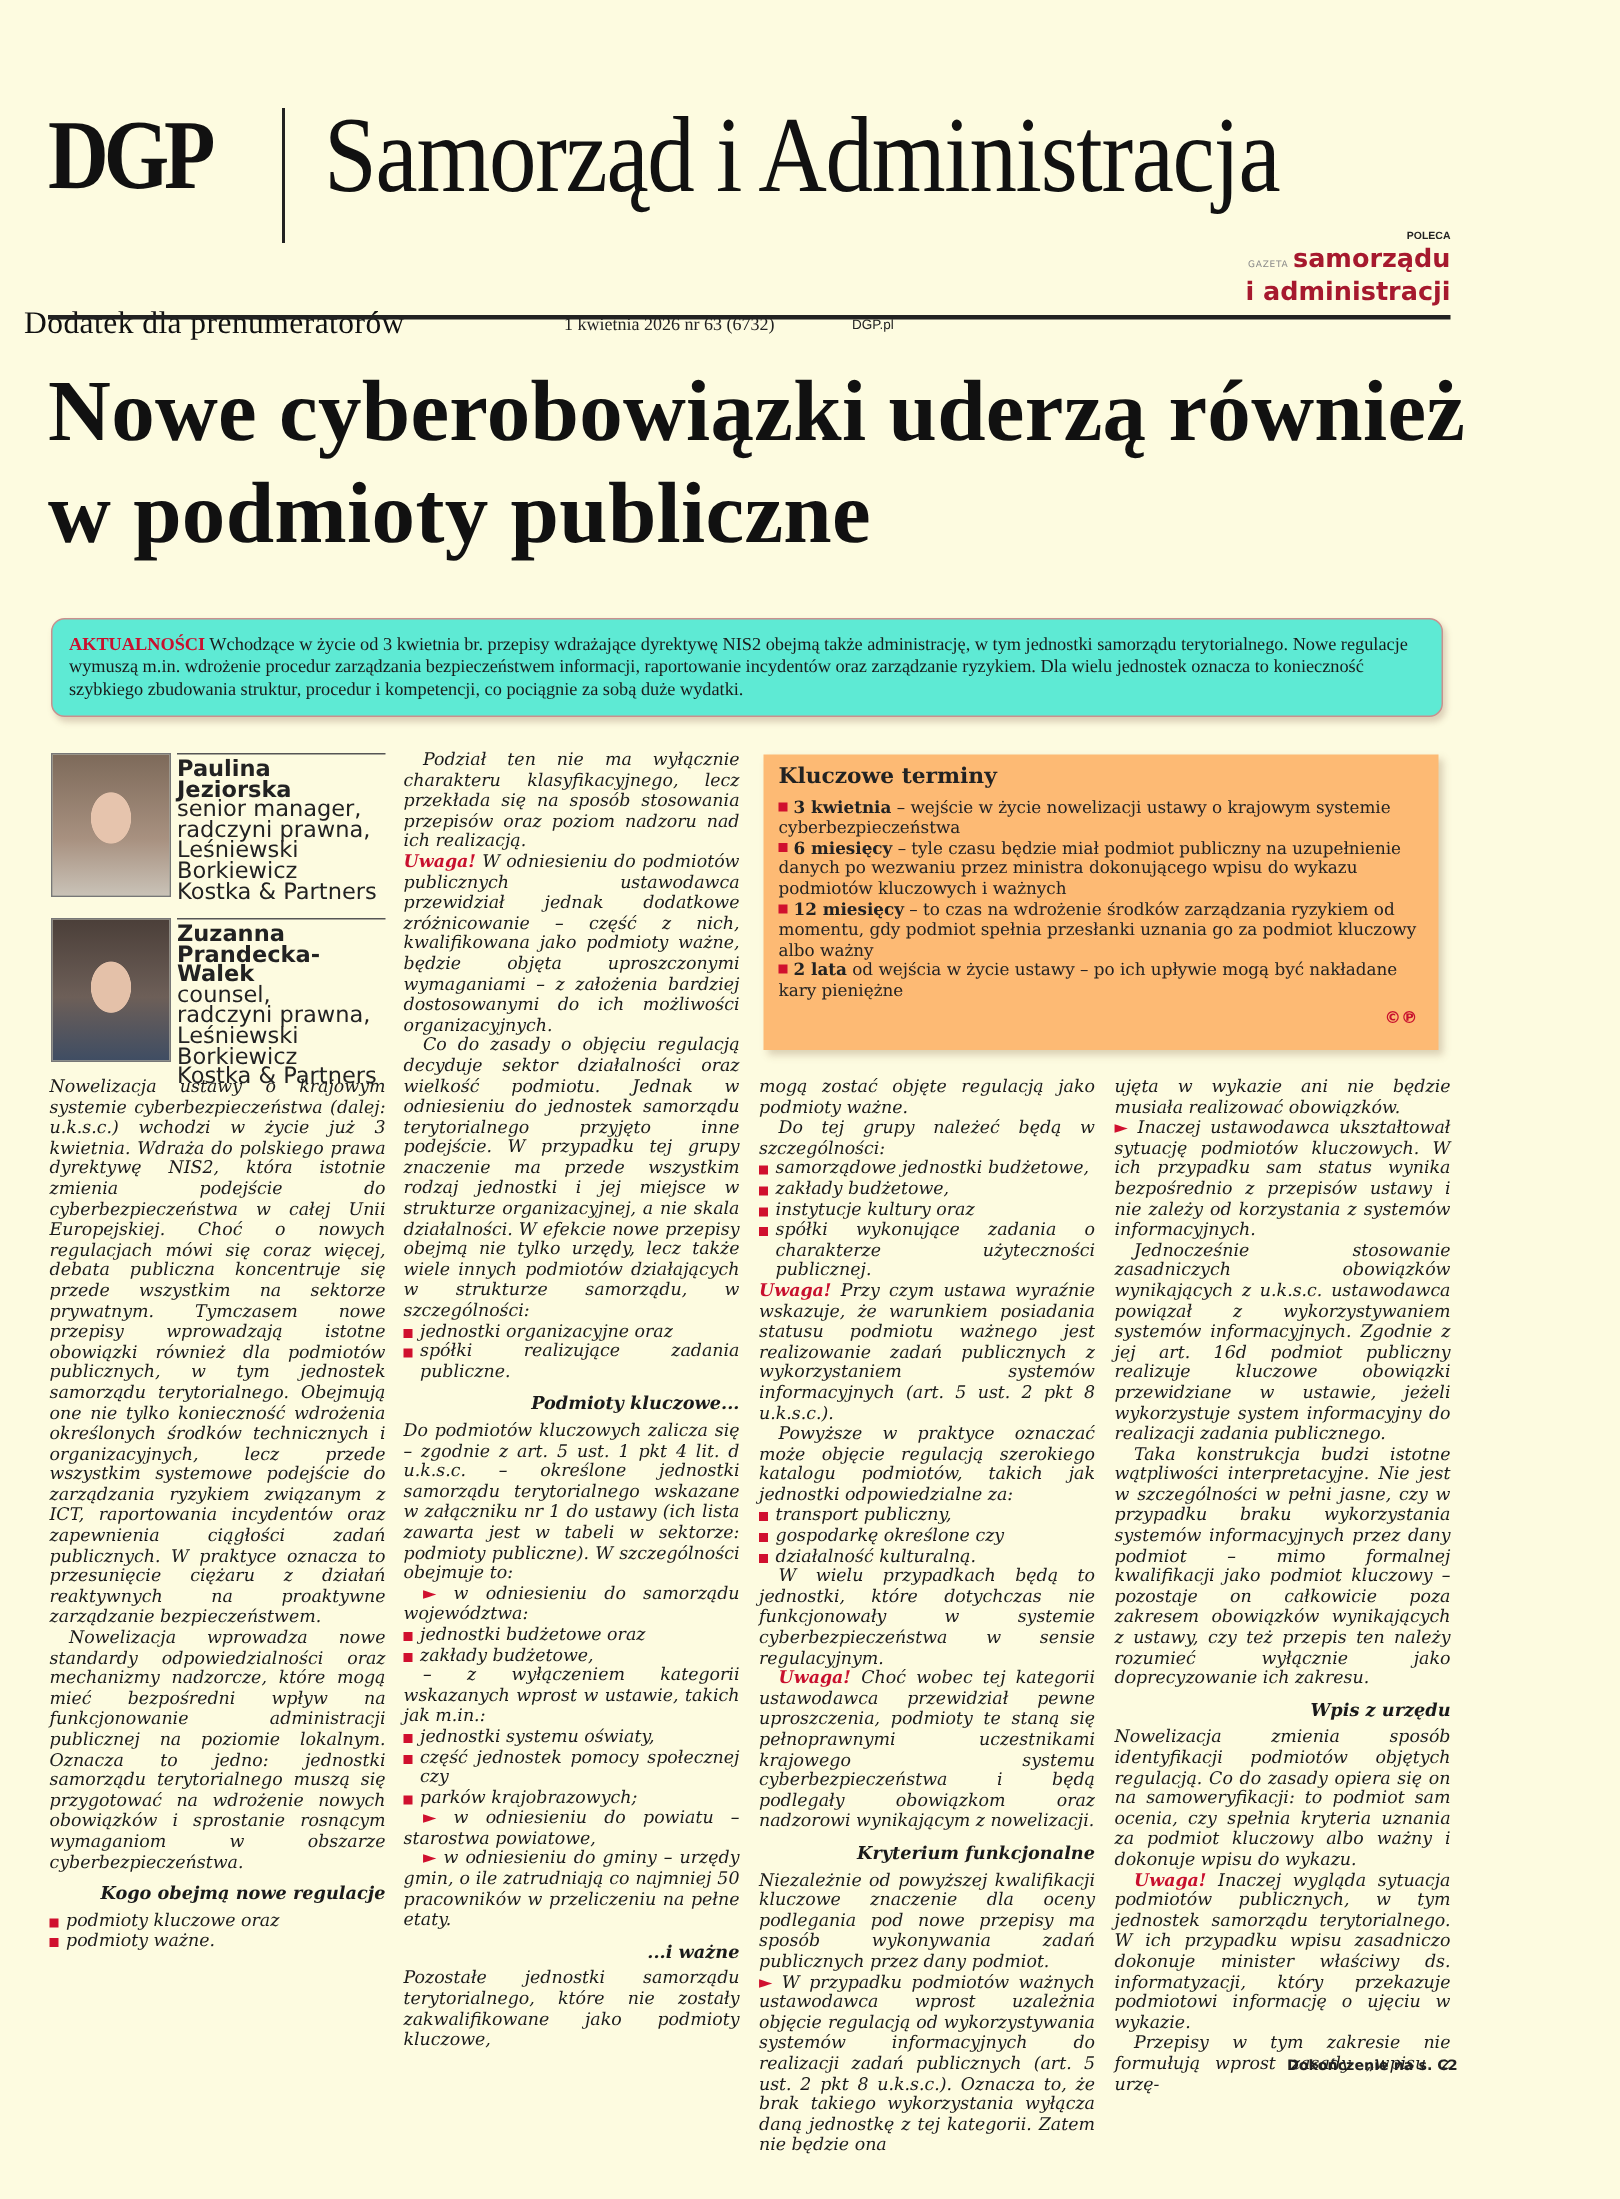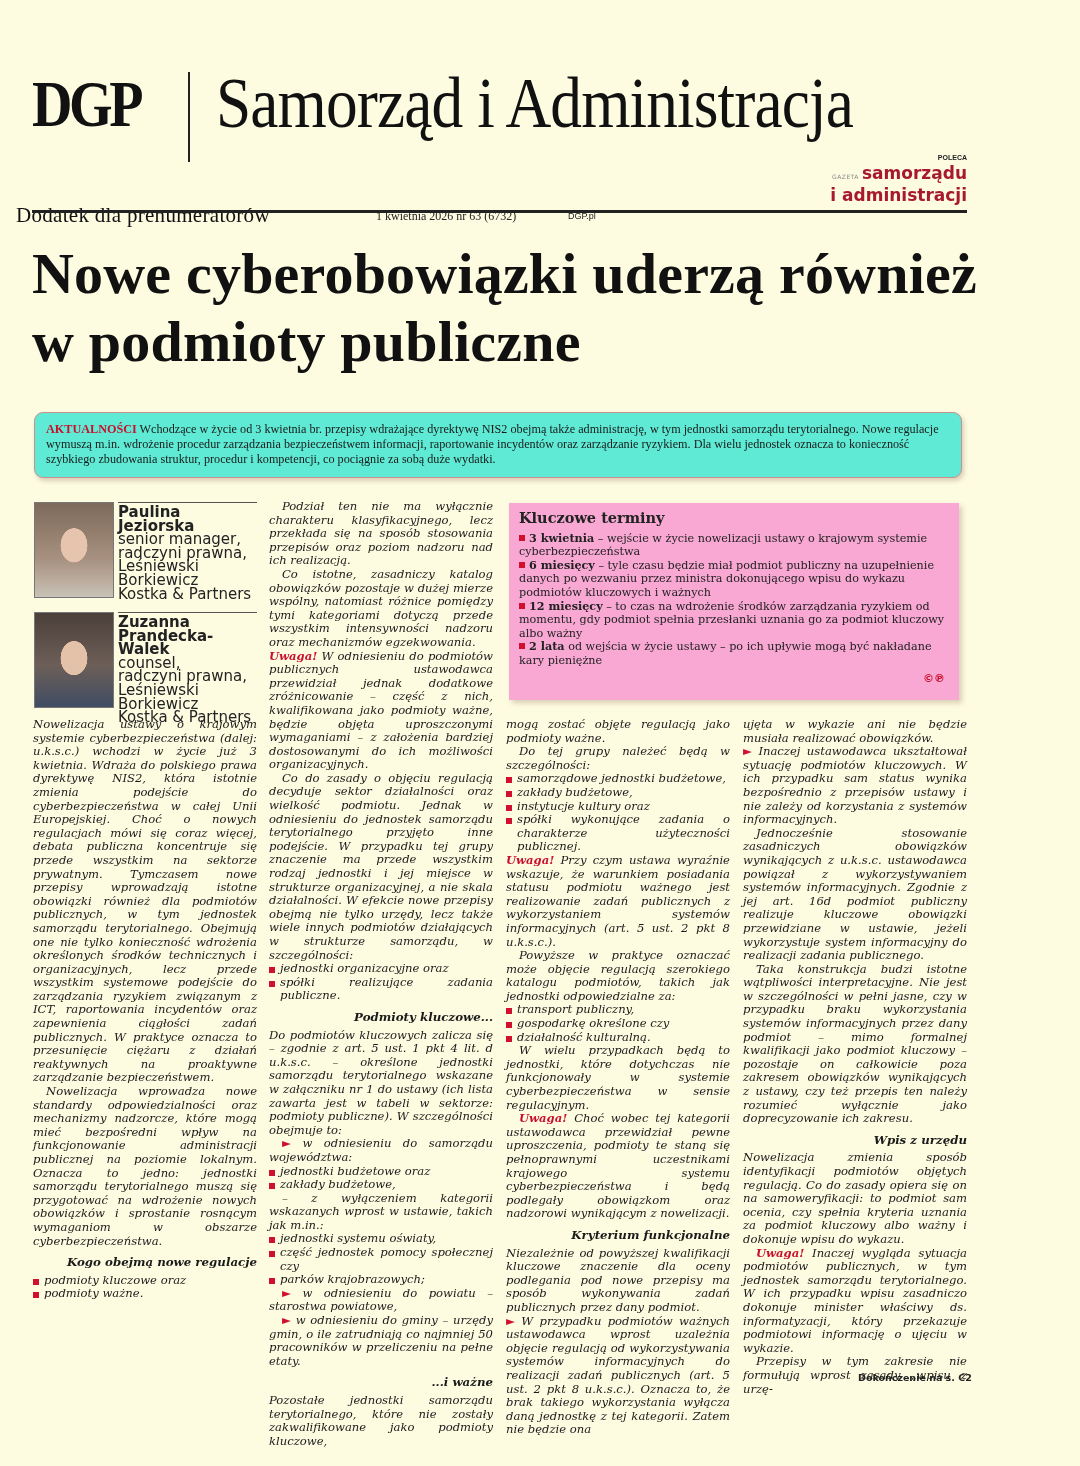--- a/index.html
+++ b/index.html
@@ -39,21 +39,21 @@
   .col { position: absolute; font-family: "DejaVu Serif", serif; font-size: 11.6px; line-height: 13.6px; color: #1a1a1a; text-align: justify; font-style: italic; }
   .col p { margin: 0; }
   .col p.ind { text-indent: 13px; }
   .col h3 { font-family: "DejaVu Serif", serif; font-size: 11.8px; font-weight: bold; margin: 8px 0 4px 0; text-align: right; }
   .col ul { list-style: none; }
   .col li { padding-left: 11px; position: relative; }
   .col li::before { content: ""; position: absolute; left: 0; top: 5px; width: 6px; height: 6px; background: #d0102e; }
   .uw { color: #c8102e; font-weight: bold; }
   .arrow { color: #d0102e; }
 
-  .box { position: absolute; left: 509px; top: 503px; width: 450px; height: 197px; background: #f9a8d4; box-shadow: 3px 3px 5px rgba(140,110,80,0.3); padding: 8px 10px; font-family: "DejaVu Serif", serif; font-size: 11.2px; line-height: 13.6px; color: #222; }
+  .box { position: absolute; left: 509px; top: 503px; width: 450px; height: 197px; background: #fdba74; box-shadow: 3px 3px 5px rgba(140,110,80,0.3); padding: 8px 10px; font-family: "DejaVu Serif", serif; font-size: 11.2px; line-height: 13.6px; color: #222; }
   .box h2 { font-size: 14.5px; font-weight: bold; margin-bottom: 7px; }
   .box .term { position: relative; padding-left: 0; }
   .box .sq { display: inline-block; width: 6px; height: 6px; background: #d0102e; margin-right: 4px; vertical-align: 1px; }
   .box .cp { position: absolute; right: 14px; bottom: 14px; color: #c8102e; font-family: "DejaVu Sans", sans-serif; font-size: 11px; font-weight: bold; }
 
   .cont { position: absolute; left: 858px; top: 1372px; font-family: "DejaVu Sans", sans-serif; font-size: 9.5px; font-weight: bold; color: #222; }
 </style>
 </head>
 <body>
 
@@ -109,21 +109,20 @@
   <p class="ind">Nowelizacja wprowadza nowe standardy odpowiedzialności oraz mechanizmy nadzorcze, które mogą mieć bezpośredni wpływ na funkcjonowanie administracji publicznej na poziomie lokalnym. Oznacza to jedno: jednostki samorządu terytorialnego muszą się przygotować na wdrożenie nowych obowiązków i sprostanie rosnącym wymaganiom w obszarze cyberbezpieczeństwa.</p>
   <h3>Kogo obejmą nowe regulacje</h3>
   <ul>
     <li>podmioty kluczowe oraz</li>
     <li>podmioty ważne.</li>
   </ul>
 </div>
 
 <div class="col" style="left:269px; top:500px; width:224px;">
   <p class="ind">Podział ten nie ma wyłącznie charakteru klasyfikacyjnego, lecz przekłada się na sposób stosowania przepisów oraz poziom nadzoru nad ich realizacją.</p>
-  <p class="ind">Co istotne, zasadniczy katalog obowiązków pozostaje w dużej mierze wspólny, natomiast różnice pomiędzy tymi kategoriami dotyczą przede wszystkim intensywności nadzoru oraz mechanizmów egzekwowania.</p>
   <p><span class="uw">Uwaga!</span><span> W odniesieniu do podmiotów publicznych ustawodawca przewidział jednak dodatkowe zróżnicowanie – część z nich, kwalifikowana jako podmioty ważne, będzie objęta uproszczonymi wymaganiami – z założenia bardziej dostosowanymi do ich możliwości organizacyjnych.</span></p>
   <p class="ind">Co do zasady o objęciu regulacją decyduje sektor działalności oraz wielkość podmiotu. Jednak w odniesieniu do jednostek samorządu terytorialnego przyjęto inne podejście. W przypadku tej grupy znaczenie ma przede wszystkim rodzaj jednostki i jej miejsce w strukturze organizacyjnej, a nie skala działalności. W efekcie nowe przepisy obejmą nie tylko urzędy, lecz także wiele innych podmiotów działających w strukturze samorządu, w szczególności:</p>
   <ul>
     <li>jednostki organizacyjne oraz</li>
     <li>spółki realizujące zadania publiczne.</li>
   </ul>
   <h3>Podmioty kluczowe...</h3>
   <p>Do podmiotów kluczowych zalicza się – zgodnie z art. 5 ust. 1 pkt 4 lit. d u.k.s.c. – określone jednostki samorządu terytorialnego wskazane w załączniku nr 1 do ustawy (ich lista zawarta jest w tabeli w sektorze: podmioty publiczne). W szczególności obejmuje to:</p>
   <p class="ind"><span class="arrow">►</span><span> w odniesieniu do samorządu województwa:</span></p>
   <ul>

